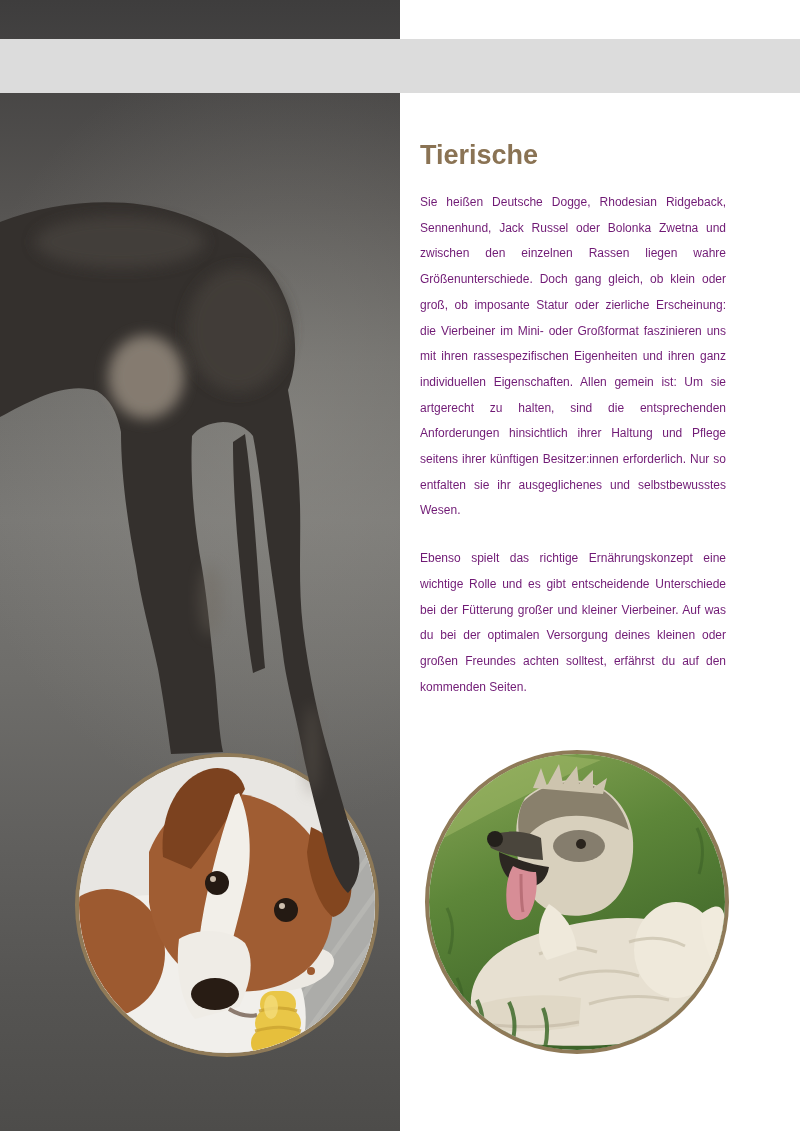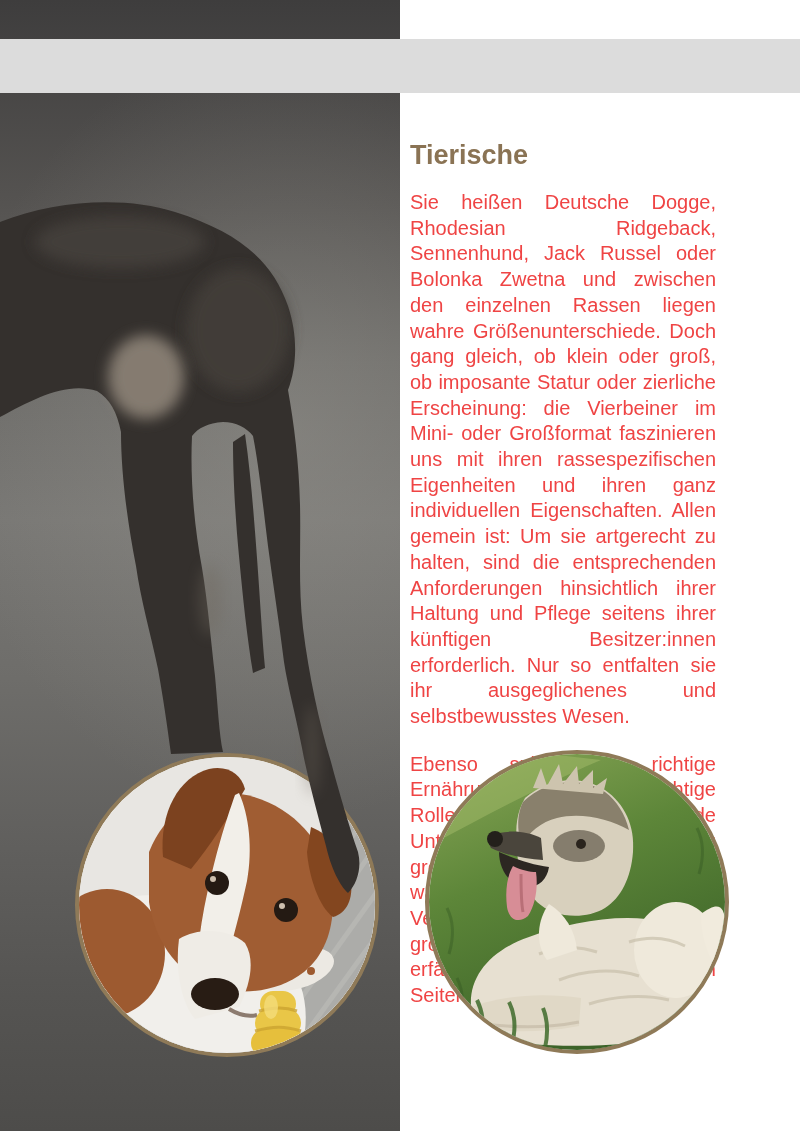--- a/index.html
+++ b/index.html
@@ -13,28 +13,28 @@
     background:
       radial-gradient(480px 560px at 72% 38%, rgba(152,150,144,0.45), rgba(152,150,144,0) 70%),
       linear-gradient(180deg,#3e3d3d 0%,#555351 18%,#6b6a67 32%,#787774 46%,#6e6d6a 60%,#605f5d 75%,#555452 88%,#4d4c4a 100%);
   }
   
   .band{
     position:absolute;left:0;top:39px;width:800px;height:54px;background:#dcdcdc;z-index:2;
   }
   
   .text-col{
-    position:absolute;left:410px;top:137px;width:306px;z-index:2;
+    position:absolute;left:420px;top:137px;width:306px;z-index:2;
   }
   .title{
     margin:0 0 16px 0;font-size:27px;line-height:37px;font-weight:700;color:#8a7354;
   }
   .title span{display:block;}
   .text-col p{
-    margin:0 0 22px 0;font-size:20px;line-height:25.7px;color:#ef4444;
+    margin:0 0 22px 0;font-size:12px;line-height:25.7px;color:#701a75;
     text-align:justify;
   }
   
   .circle{
     position:absolute;width:304px;height:304px;border:4px solid #8f7a58;border-radius:50%;
     overflow:hidden;box-sizing:border-box;background:#fff;z-index:3;
   }
   .circle-left{left:75px;top:753px;}
   .circle-right{left:425px;top:750px;}
   .circle svg{display:block;width:100%;height:100%;}

